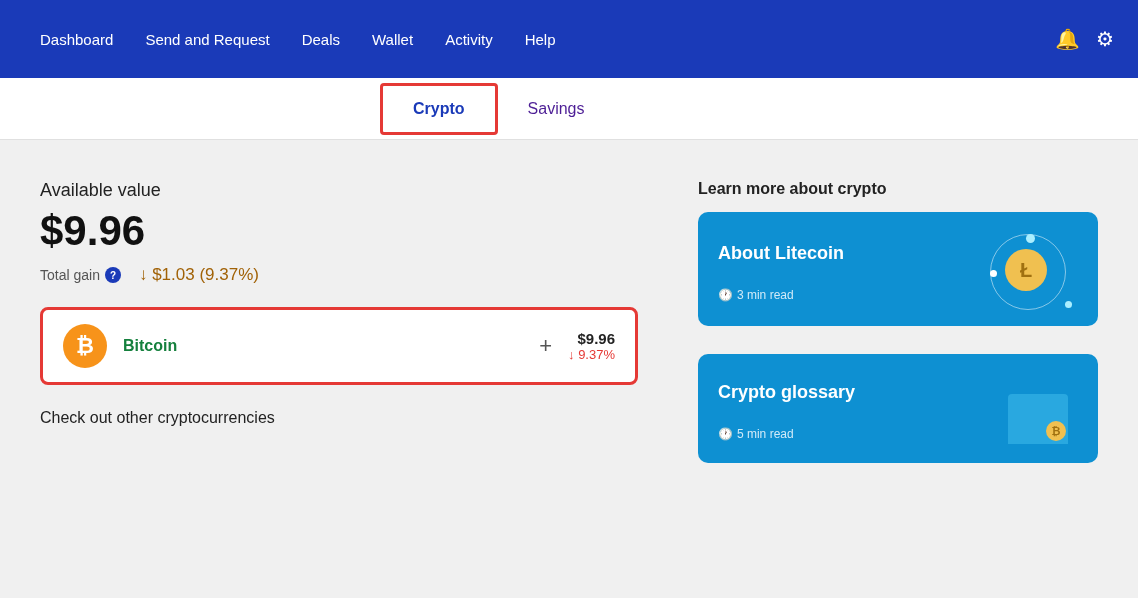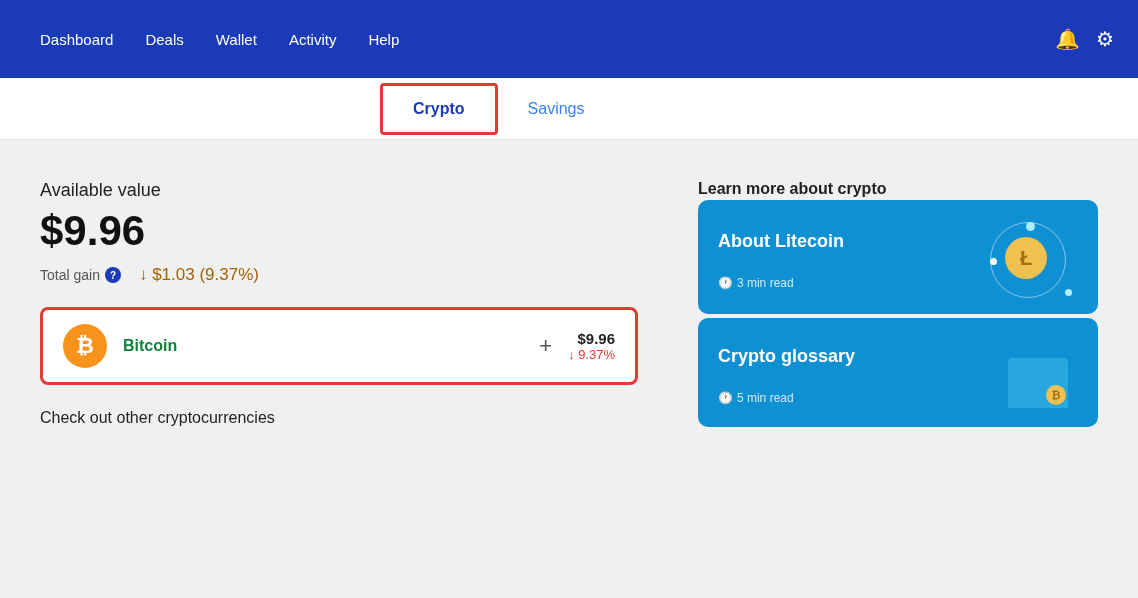--- a/index.html
+++ b/index.html
@@ -41,21 +41,21 @@
       display: flex;
       align-items: center;
       padding: 0 380px;
       height: 62px;
       border-bottom: 1px solid #e0e0e0;
     }
     .sub-tab {
       padding: 14px 30px;
       font-size: 16px;
       cursor: pointer;
-      color: #3b82f6;
+      color: #4c1d95;
     }
     .sub-tab.active {
       color: #1a3ab8;
       font-weight: 600;
       border: 3px solid #e53935;
       border-radius: 4px;
     }
 
     
     .main-content {
@@ -136,27 +136,27 @@
       color: #222;
       font-weight: 500;
     }
 
     
     .right-panel { width: 400px; }
     .learn-label {
       font-size: 16px;
       color: #222;
       font-weight: 600;
-      margin-bottom: 2px;
+      margin-bottom: 14px;
     }
     .learn-card {
       border-radius: 10px;
       background: #0e90d2;
       padding: 20px 20px 14px 20px;
-      margin-bottom: 4px;
+      margin-bottom: 28px;
       display: flex;
       align-items: center;
       justify-content: space-between;
       position: relative;
       overflow: hidden;
       min-height: 90px;
     }
     .learn-card-title {
       font-size: 18px;
       font-weight: bold;
@@ -230,20 +230,21 @@
       bottom: 8px; right: 12px;
       display: flex; align-items: center; justify-content: center;
       font-size: 11px; font-weight: bold; color: #a07010;
     }
   </style>
 </head>
 <body>
 
 <nav class="navbar">
   <div class="nav-item">Dashboard</div>
+  <div class="nav-item">Send and Request</div>
   <div class="nav-item">Deals</div>
   <div class="nav-item">Wallet</div>
   <div class="nav-item">Activity</div>
   <div class="nav-item">Help</div>
   <div class="nav-spacer"></div>
   <div class="nav-icons">
     <button class="nav-icon-btn">🔔</button>
     <button class="nav-icon-btn">⚙</button>
   </div>
 </nav>

